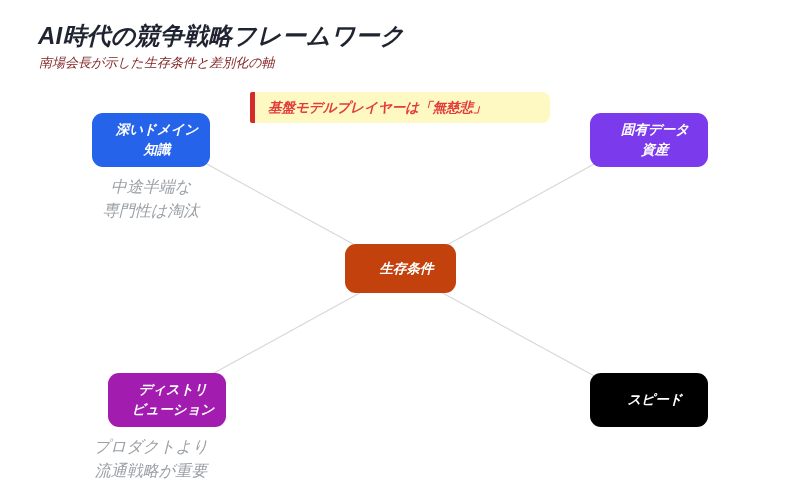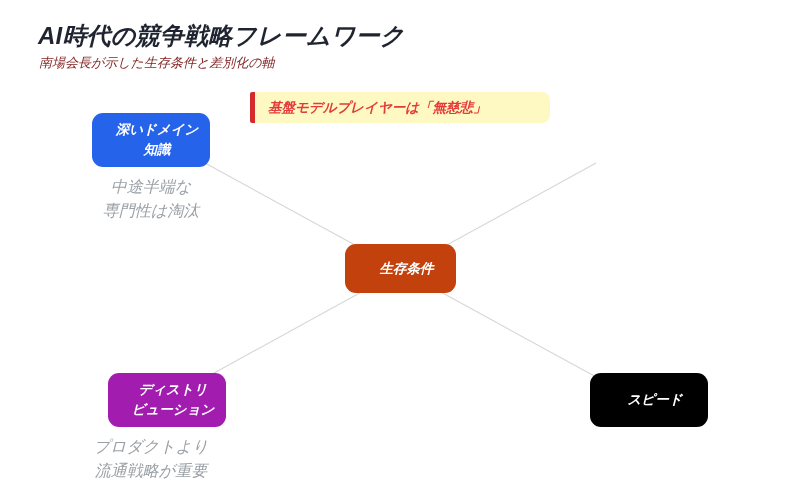--- a/index.html
+++ b/index.html
@@ -177,20 +177,24 @@
     </g>
   </svg>
 
   <div class="node" id="node-domain">
     <span class="node-label">深いドメイン
 知識</span>
   </div>
   <div class="caption" id="caption-domain">中途半端な
 専門性は淘汰</div>
 
+  <div class="node" id="node-data">
+    <span class="node-label">固有データ
+資産</span>
+  </div>
 
   <div class="node" id="node-distribution">
     <span class="node-label">ディストリ
 ビューション</span>
   </div>
   <div class="caption" id="caption-distribution">プロダクトより
 流通戦略が重要</div>
 
   <div class="node" id="node-speed">
     <span class="node-label">スピード</span>

